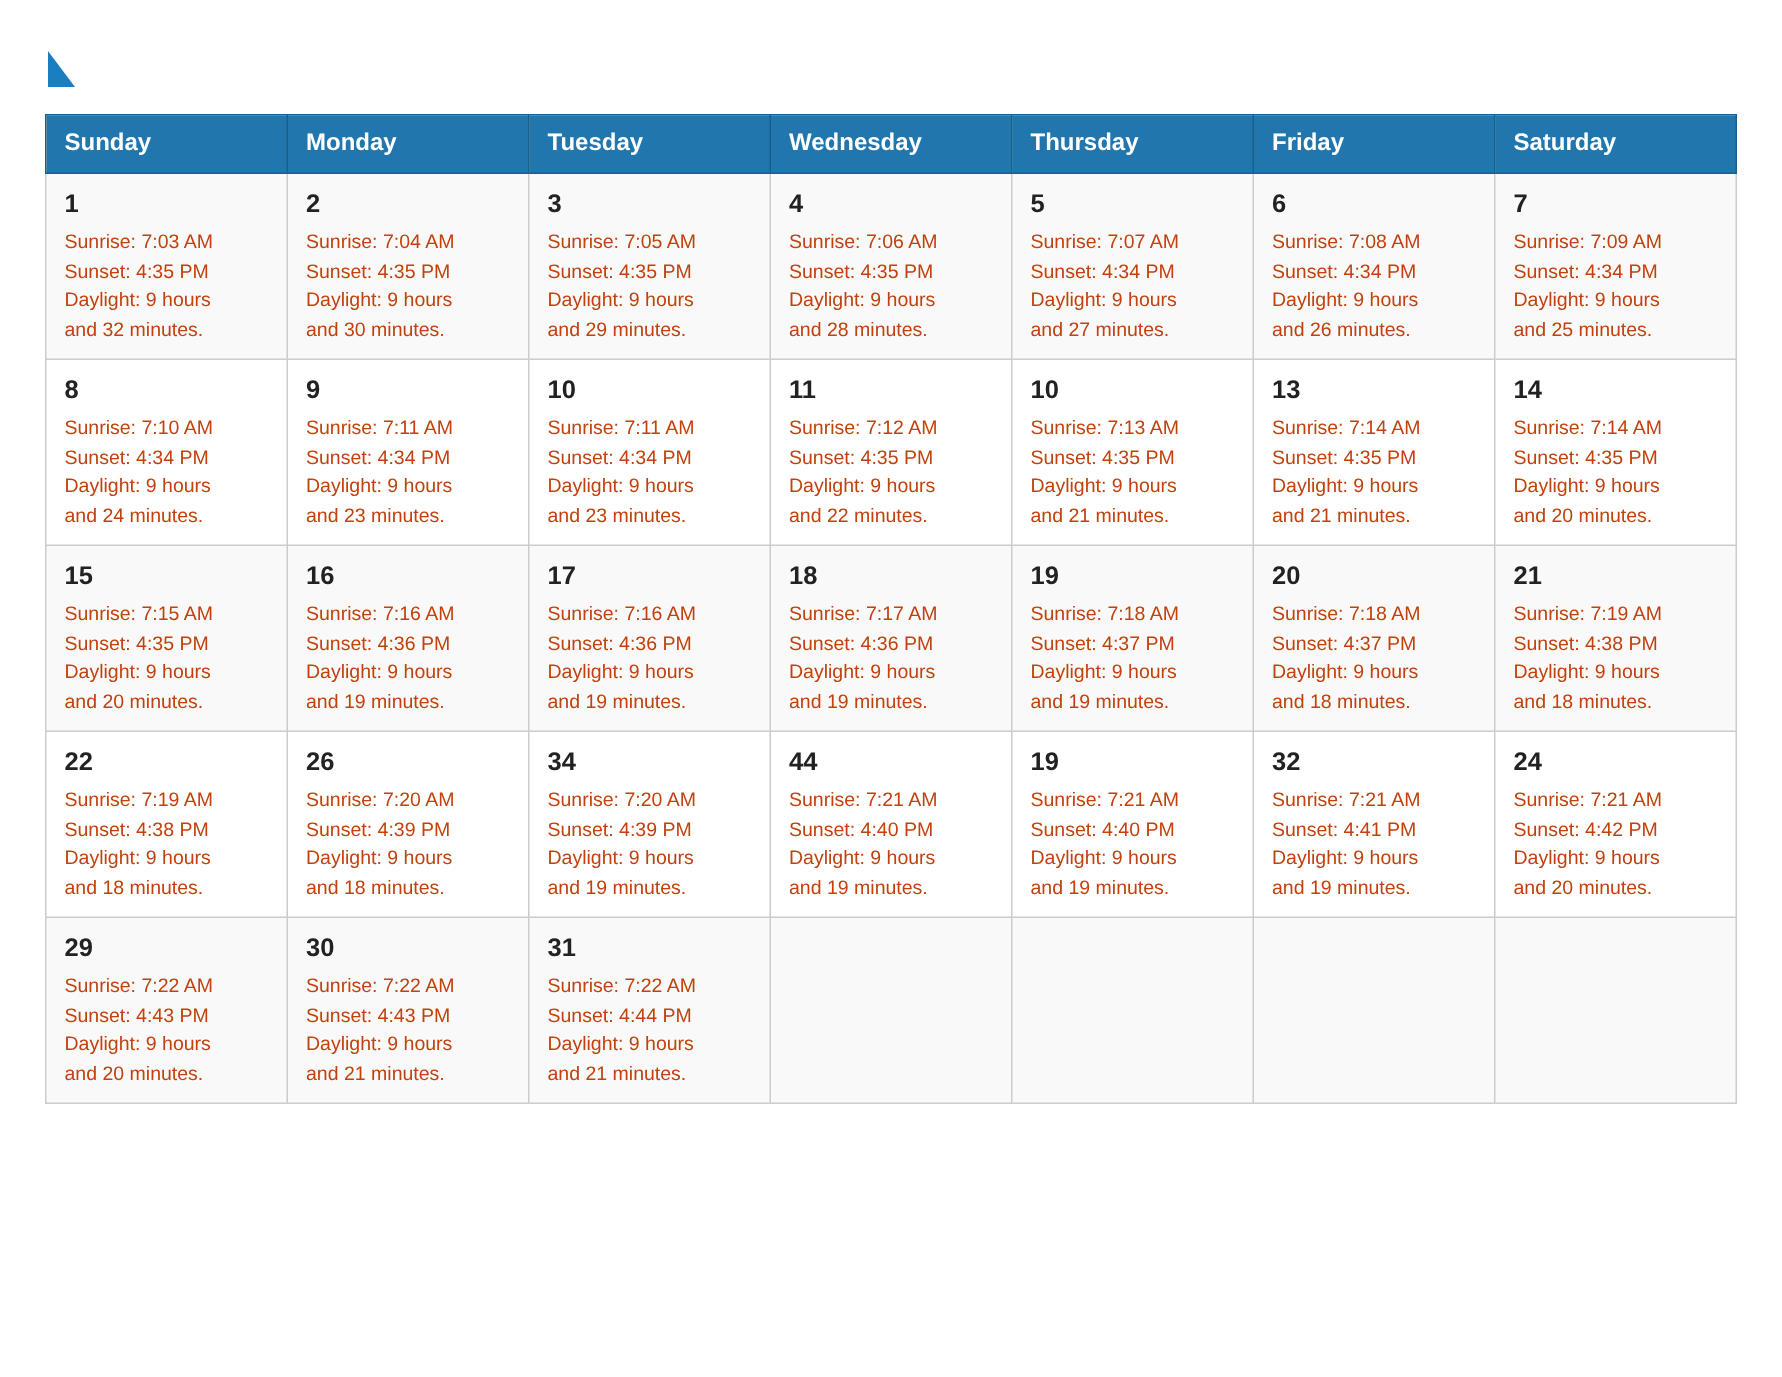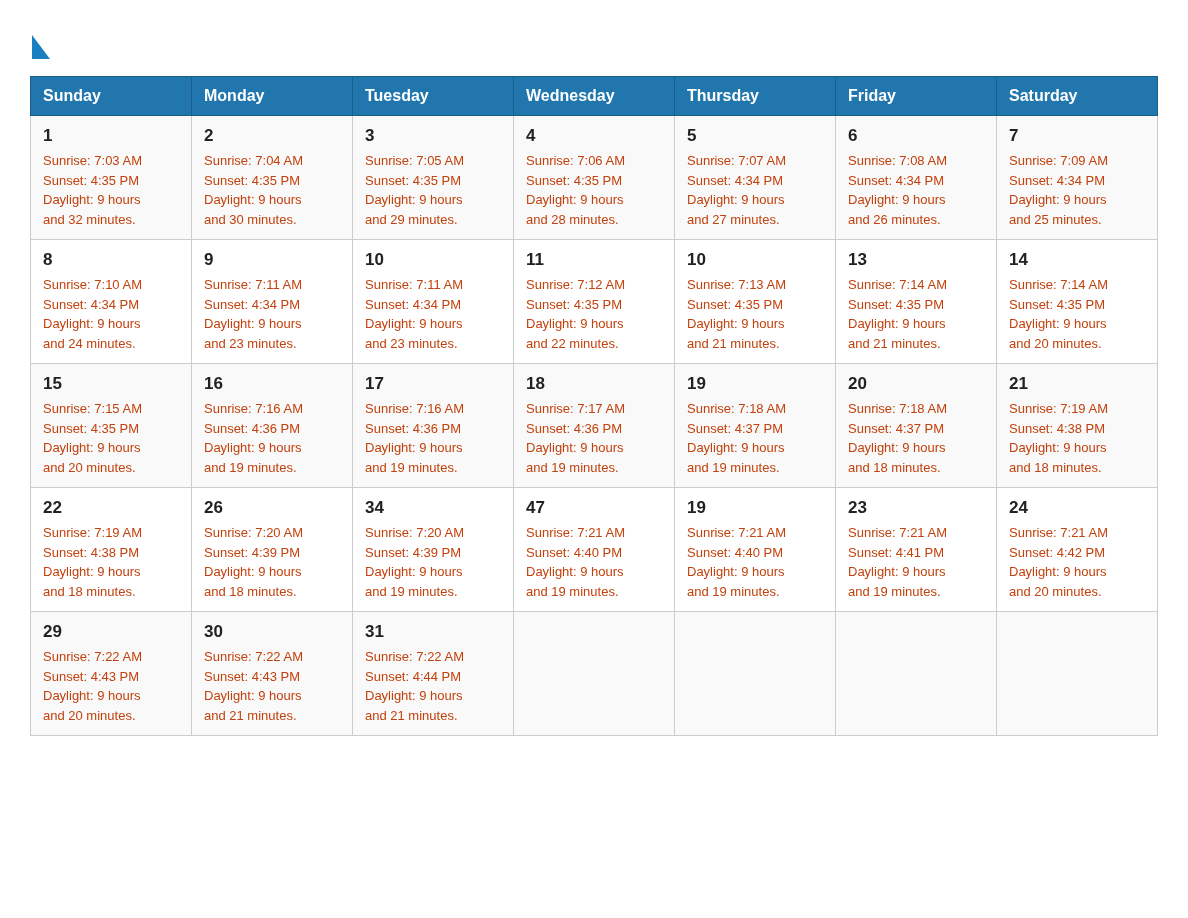--- a/index.html
+++ b/index.html
@@ -320,37 +320,37 @@
       </td>
         <td>
         <span class="day-number">34</span>
         <span class="day-info">
           Sunrise: 7:20 AM<br>
           Sunset: 4:39 PM<br>
           Daylight: 9 hours<br>and 19 minutes.
         </span>
       </td>
         <td>
-        <span class="day-number">47</span>
+        <span class="day-number">44</span>
         <span class="day-info">
           Sunrise: 7:21 AM<br>
           Sunset: 4:40 PM<br>
           Daylight: 9 hours<br>and 19 minutes.
         </span>
       </td>
         <td>
         <span class="day-number">19</span>
         <span class="day-info">
           Sunrise: 7:21 AM<br>
           Sunset: 4:40 PM<br>
           Daylight: 9 hours<br>and 19 minutes.
         </span>
       </td>
         <td>
-        <span class="day-number">23</span>
+        <span class="day-number">32</span>
         <span class="day-info">
           Sunrise: 7:21 AM<br>
           Sunset: 4:41 PM<br>
           Daylight: 9 hours<br>and 19 minutes.
         </span>
       </td>
         <td>
         <span class="day-number">24</span>
         <span class="day-info">
           Sunrise: 7:21 AM<br>

